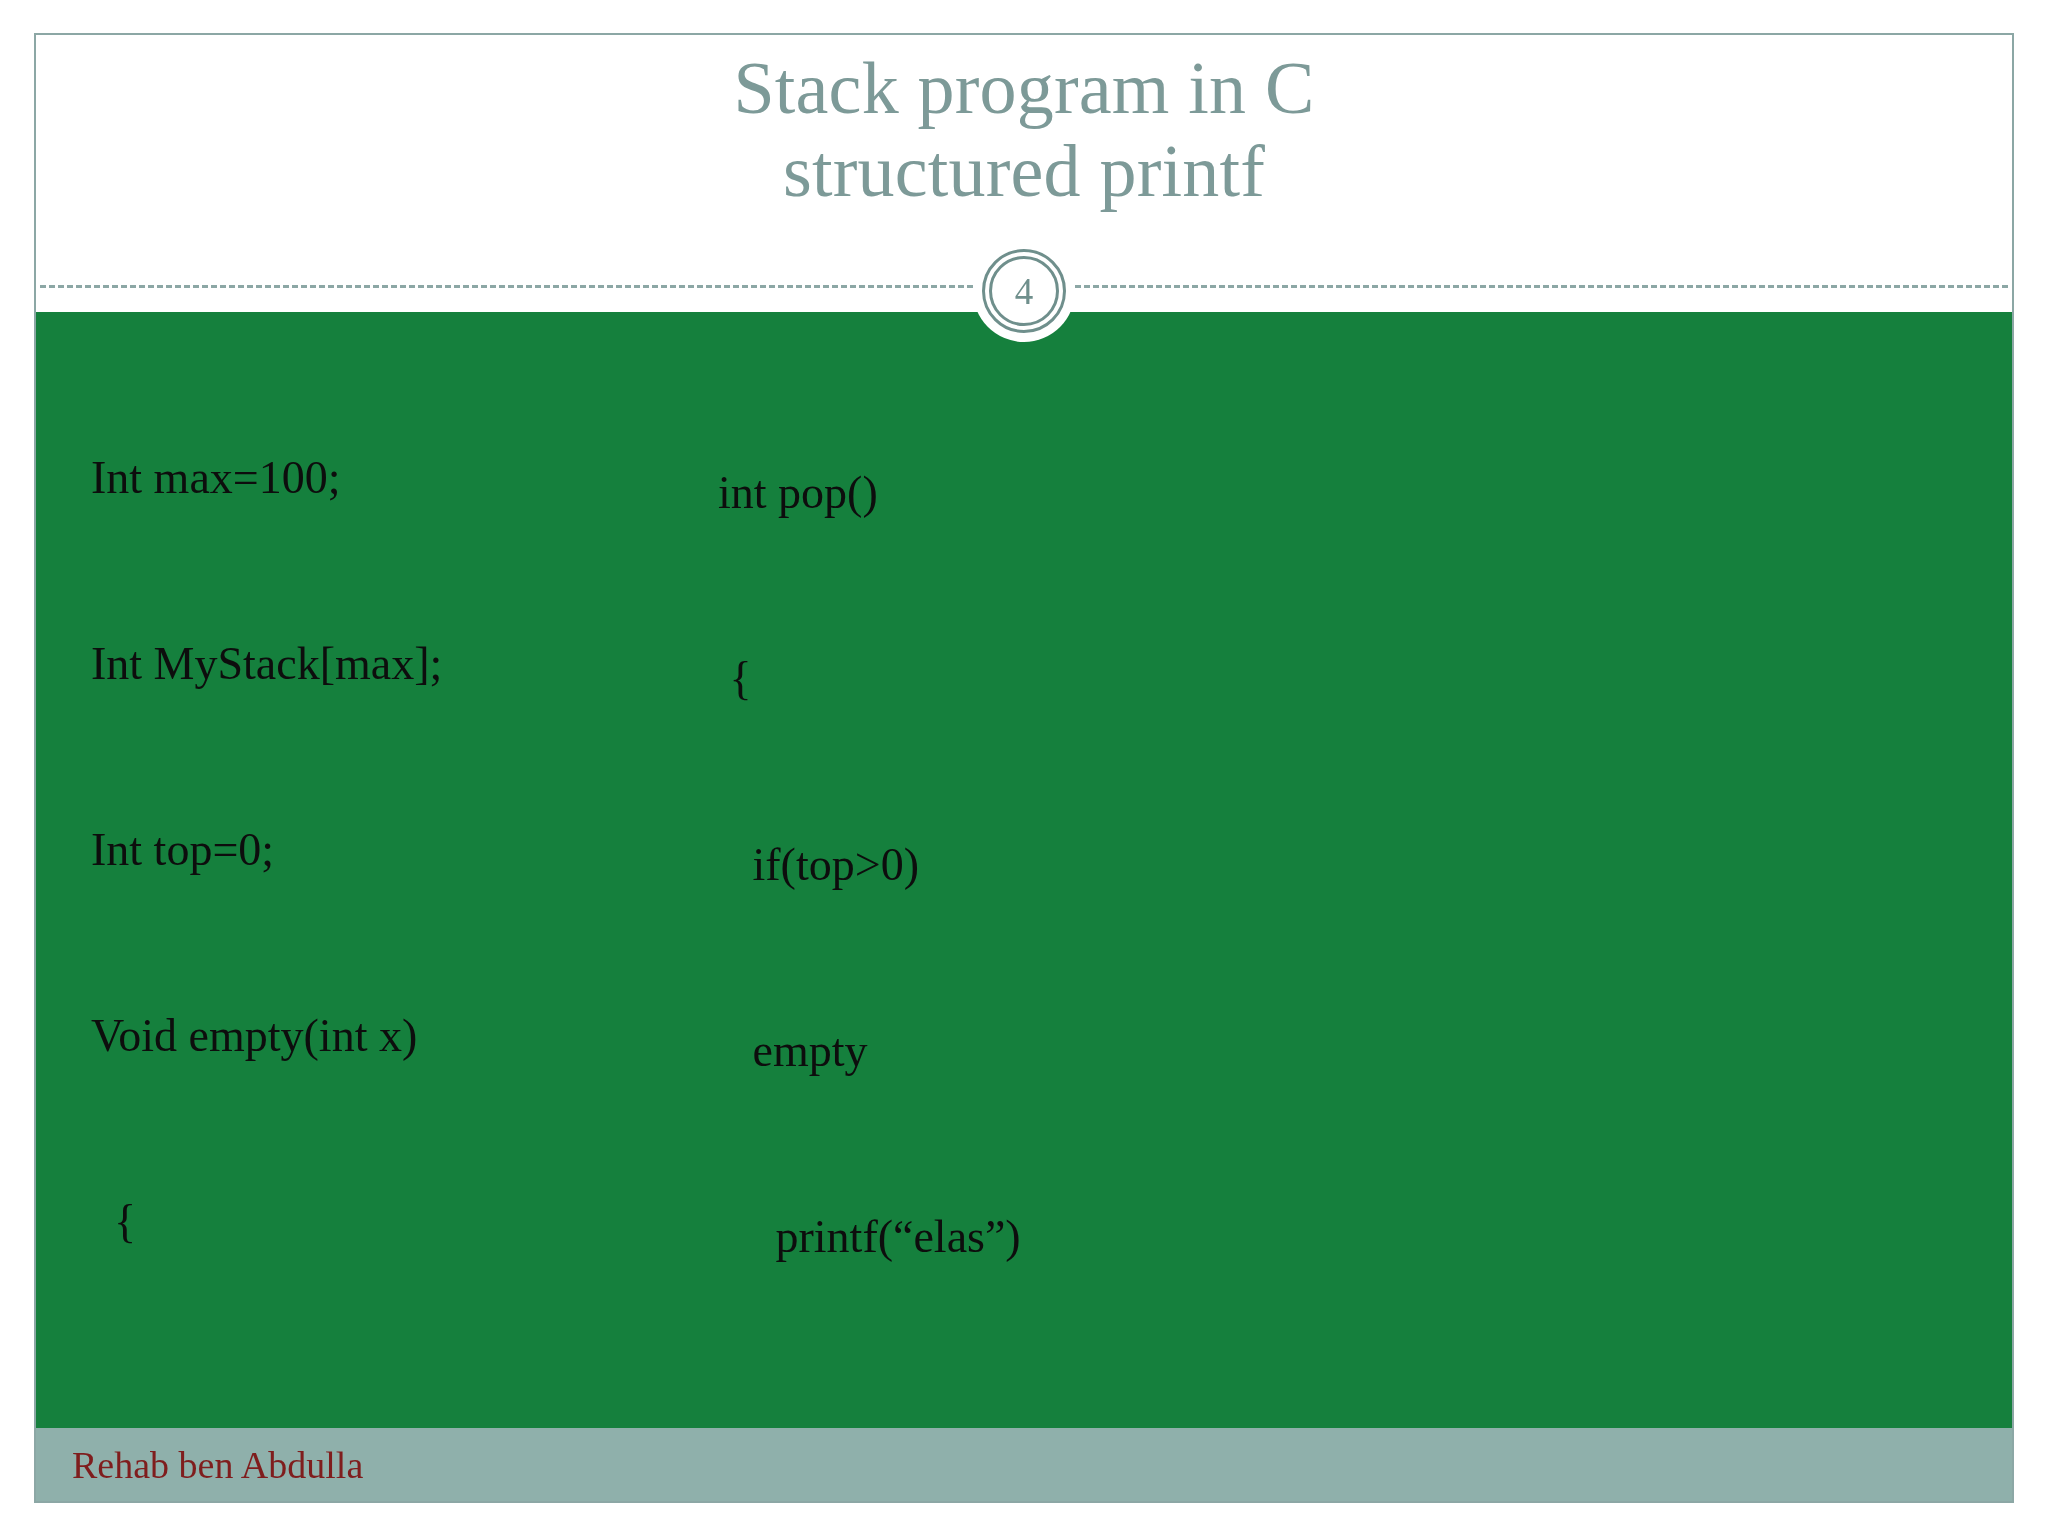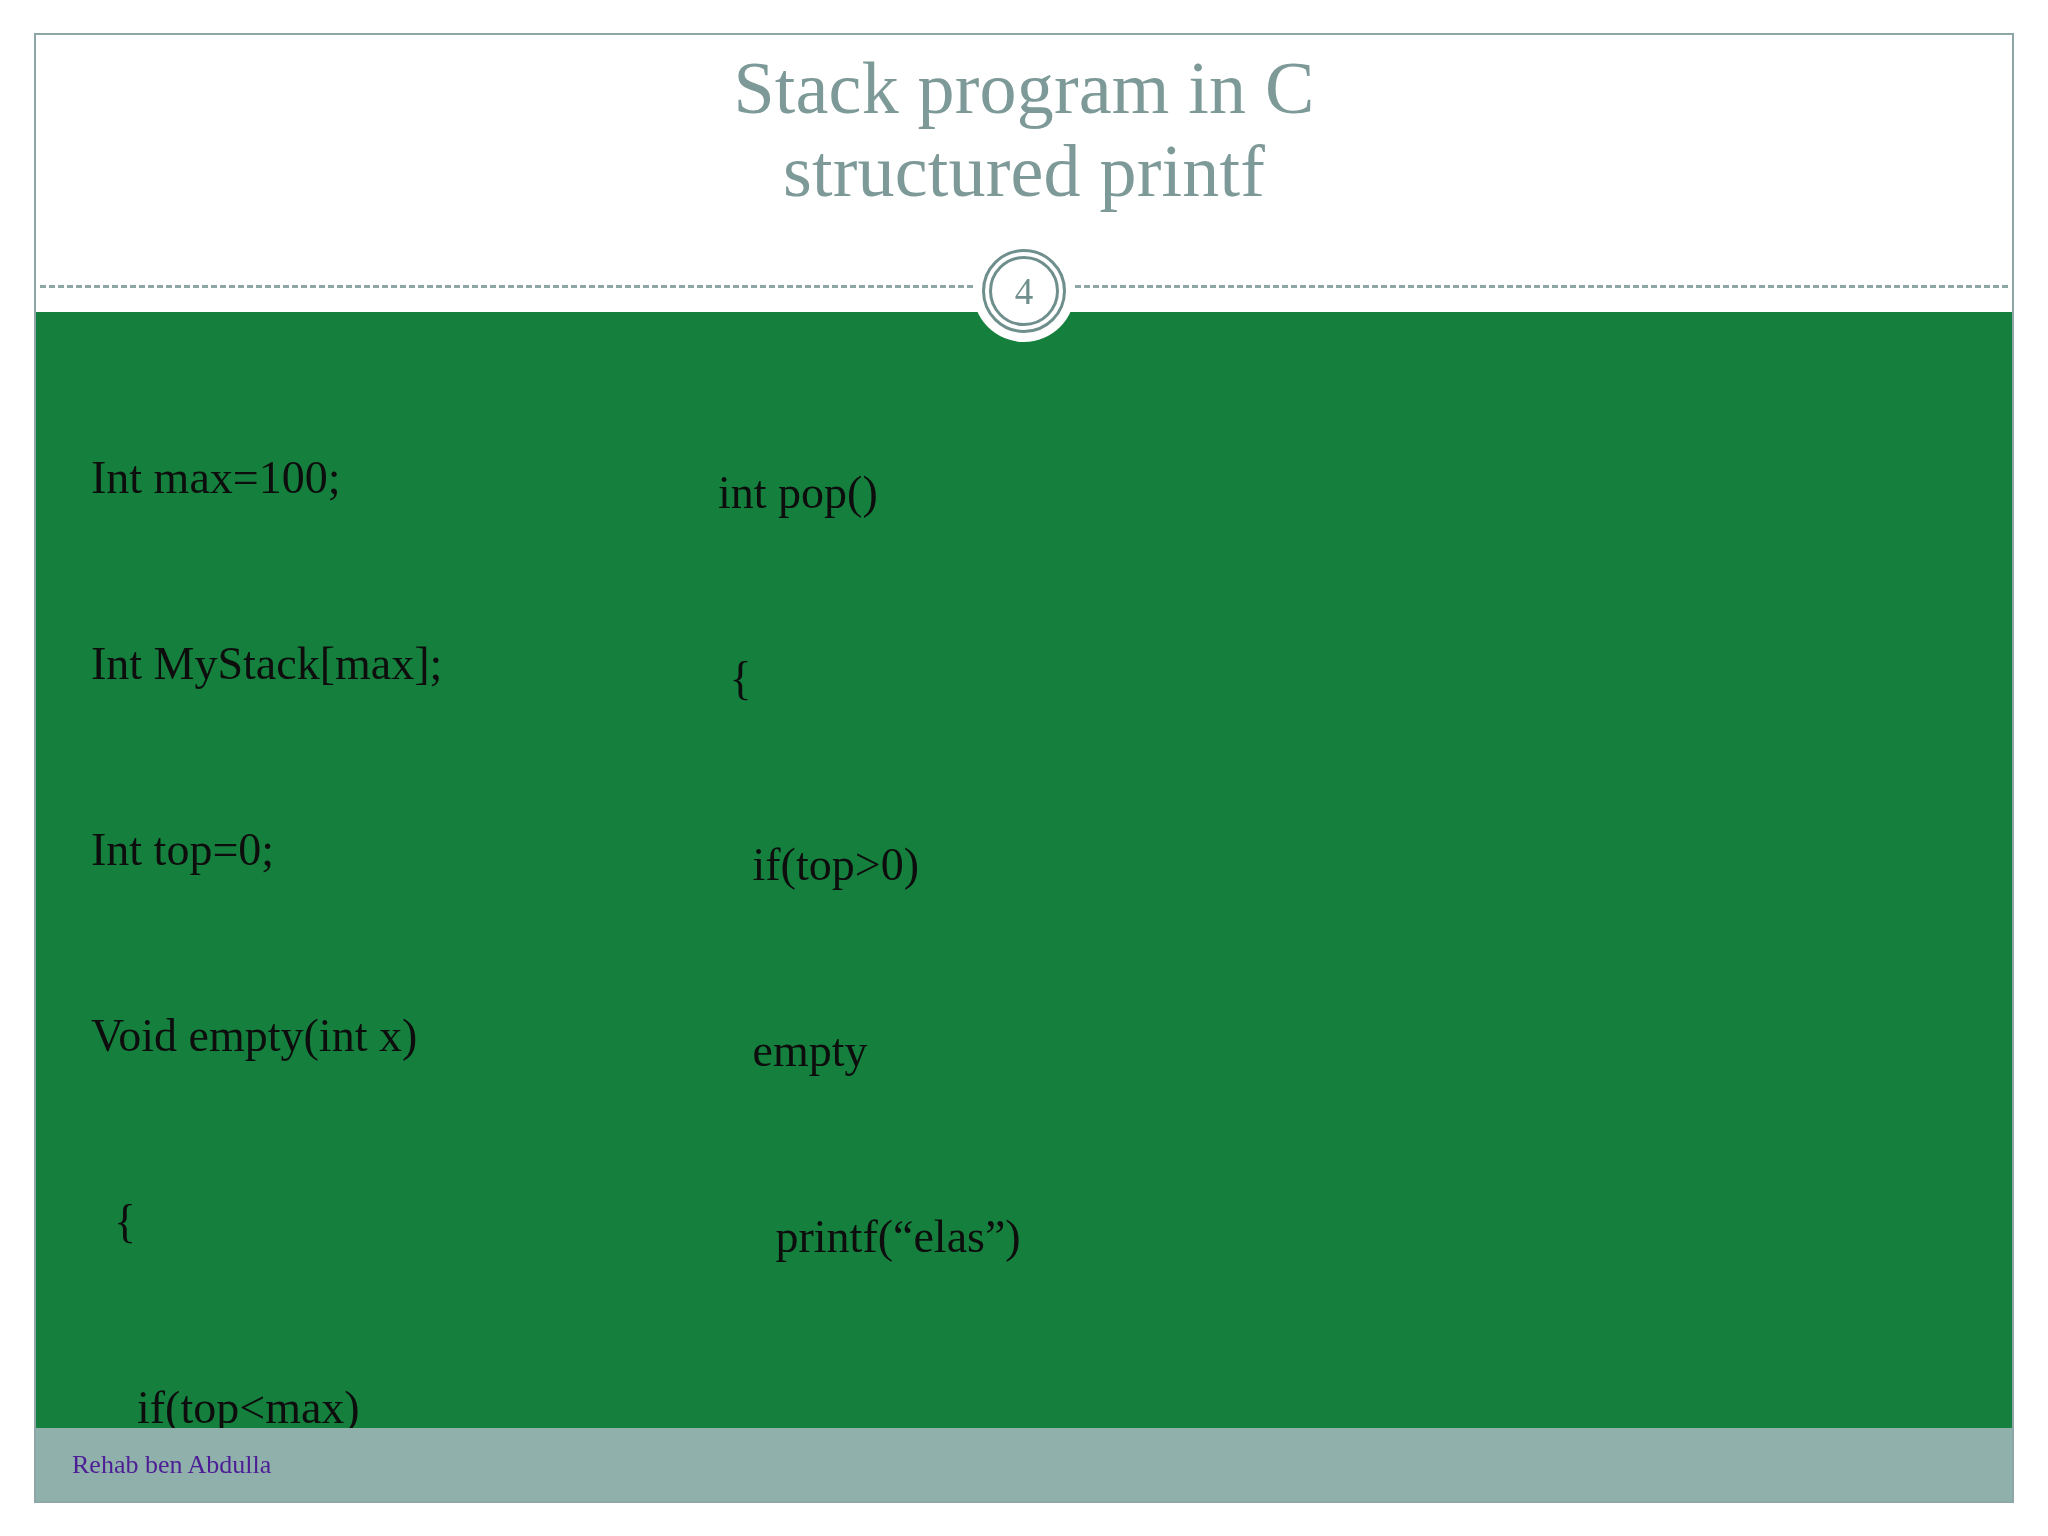--- a/index.html
+++ b/index.html
@@ -138,22 +138,22 @@
     bottom: 0;
     width: 100%;
     height: 73px;
     background: #8fb0ab;
   }
   .footer-text {
     position: absolute;
     left: 36px;
     top: 50%;
     transform: translateY(-50%);
-    color: #4c1d95;
-    font-size: 26px;
+    color: #7f1d1d;
+    font-size: 38px;
     white-space: nowrap;
     text-align: right;
   }
 </style>
 </head>
 <body>
 
 <div class="slide">
 
   <div class="title-area">
@@ -170,21 +170,20 @@
   </div>
 
   <div class="content">
 
     <div class="col col-left">
       <div class="code-line">Int max=100;</div>
       <div class="code-line">Int MyStack[max];</div>
       <div class="code-line">Int top=0;</div>
       <div class="code-line">Void empty(int x)</div>
       <div class="code-line">  {</div>
-      <div class="code-line">    if(top&lt;max)</div>
       
       
       
       
     </div>
 
     <div class="col col-right">
       <div class="code-line">int pop()</div>
       <div class="code-line"> {</div>
       <div class="code-line">   if(top&gt;0)</div>

